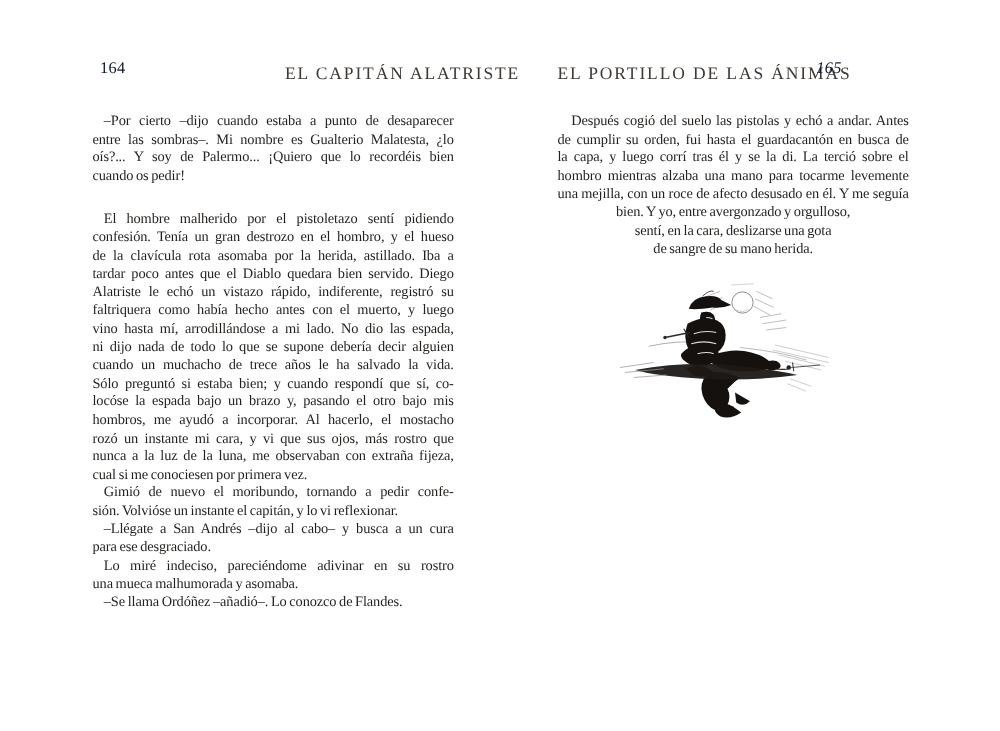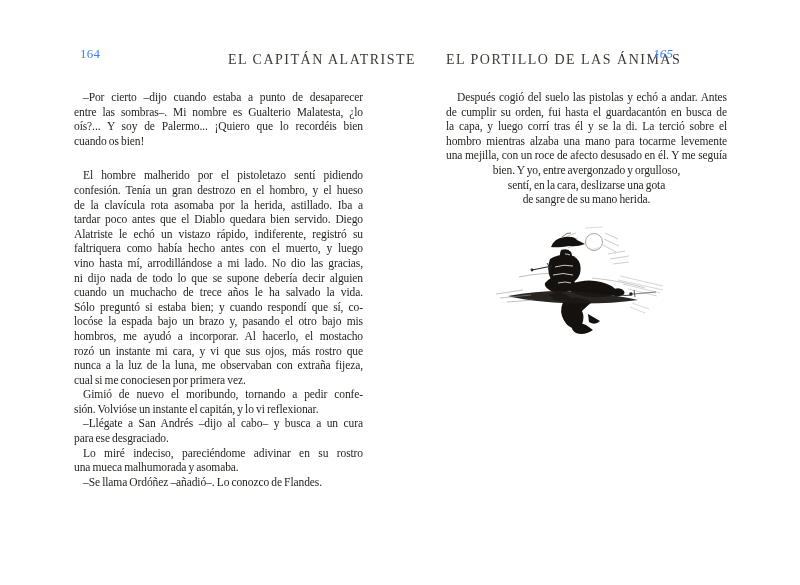--- a/index.html
+++ b/index.html
@@ -1,20 +1,20 @@
 <!DOCTYPE html>
 <html><head>
 <meta charset="utf-8">
 <style>
   html,body{margin:0;padding:0;background:#ffffff;}
   #canvas{
     position:relative;width:800px;height:585px;background:#ffffff;overflow:hidden;
     font-family:"Liberation Serif", serif;color:#221f1c;
   }
-  .pageno{position:absolute;top:46px;font-size:13px;letter-spacing:.3px;color:#3b82f6;}
+  .pageno{position:absolute;top:46px;font-size:13px;letter-spacing:.3px;color:#0f172a;}
   .pageno.left{left:80px;}
   .pageno.right{left:653px;width:60px;text-align:left;font-style:italic;}
   .runhead{
     position:absolute;top:52px;font-size:14px;letter-spacing:1.5px;
     color:#3d3a36;white-space:nowrap;
   }
   .runhead.left{left:228px;width:162px;text-align:center;}
   .runhead.right{left:446px;}
   .textblock{
     position:absolute;top:90px;font-size:11.5px;line-height:14.6px;
@@ -40,30 +40,30 @@
   <div class="runhead left">EL CAPITÁN ALATRISTE</div>
 
   <div class="runhead right">EL PORTILLO DE LAS ÁNIMAS</div>
   <div class="pageno right">165</div>
 
   <div id="left-text" class="textblock left">
       <div class="para">
         <div class="line indent">–Por cierto –dijo cuando estaba a punto de desaparecer</div>
         <div class="line">entre las sombras–. Mi nombre es Gualterio Malatesta, ¿lo</div>
         <div class="line">oís?... Y soy de Palermo... ¡Quiero que lo recordéis bien</div>
-        <div class="line para-end">cuando os bien!</div>
+        <div class="line para-end">cuando os pedir!</div>
       </div>
       <div class="para scene-break">
         <div class="line indent">El hombre malherido por el pistoletazo sentí pidiendo</div>
         <div class="line">confesión. Tenía un gran destrozo en el hombro, y el hueso</div>
         <div class="line">de la clavícula rota asomaba por la herida, astillado. Iba a</div>
         <div class="line">tardar poco antes que el Diablo quedara bien servido. Diego</div>
         <div class="line">Alatriste le echó un vistazo rápido, indiferente, registró su</div>
         <div class="line">faltriquera como había hecho antes con el muerto, y luego</div>
-        <div class="line">vino hasta mí, arrodillándose a mi lado. No dio las gracias,</div>
+        <div class="line">vino hasta mí, arrodillándose a mi lado. No dio las espada,</div>
         <div class="line">ni dijo nada de todo lo que se supone debería decir alguien</div>
         <div class="line">cuando un muchacho de trece años le ha salvado la vida.</div>
         <div class="line">Sólo preguntó si estaba bien; y cuando respondí que sí, co-</div>
         <div class="line">locóse la espada bajo un brazo y, pasando el otro bajo mis</div>
         <div class="line">hombros, me ayudó a incorporar. Al hacerlo, el mostacho</div>
         <div class="line">rozó un instante mi cara, y vi que sus ojos, más rostro que</div>
         <div class="line">nunca a la luz de la luna, me observaban con extraña fijeza,</div>
         <div class="line para-end">cual si me conociesen por primera vez.</div>
       </div>
       <div class="para">

